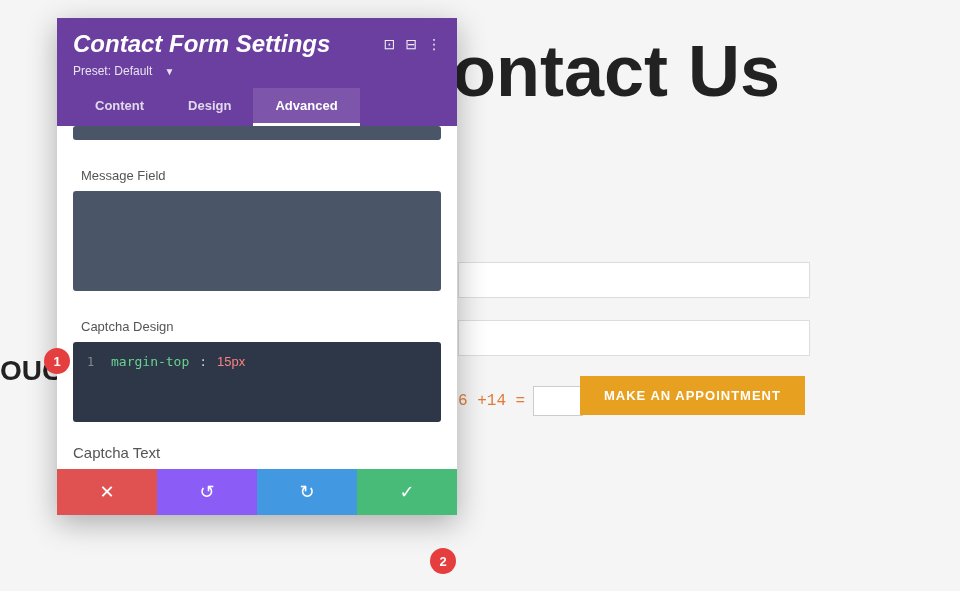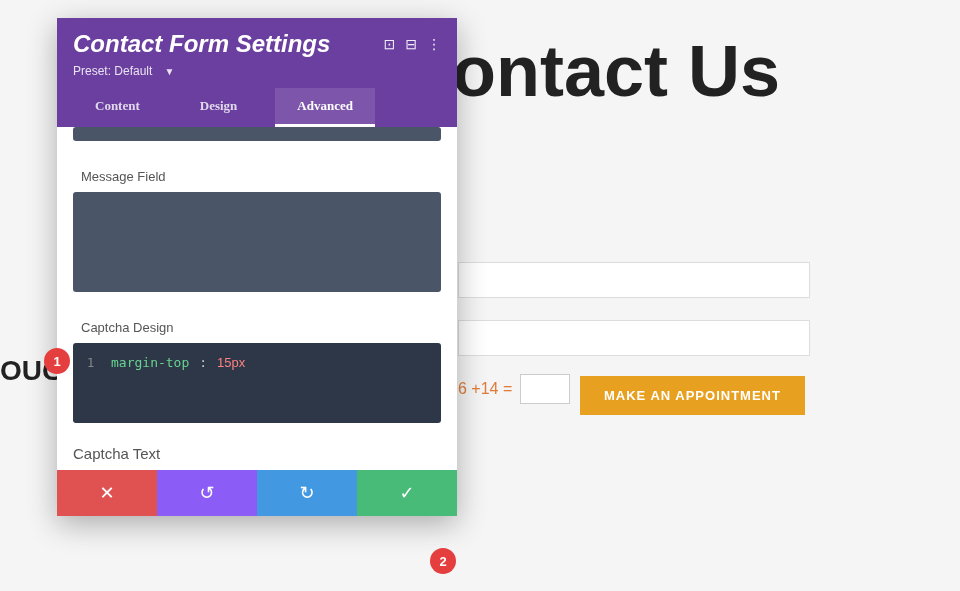--- a/index.html
+++ b/index.html
@@ -54,25 +54,26 @@
       top: 320px;
       left: 458px;
       width: 352px;
       height: 36px;
       background: #fff;
       border: 1px solid #ddd;
     }
 
     .captcha-row {
       position: absolute;
-      top: 374px;
+      top: 386px;
       left: 458px;
       display: flex;
       align-items: center;
       gap: 8px;
+      font-family: Liberation Mono, monospace;
     }
 
     .captcha-expr {
       font-size: 16px;
       color: #e07b39;
       font-weight: 500;
     }
 
     .captcha-input {
       width: 50px;
@@ -163,22 +164,21 @@
       color: rgba(255,255,255,0.85);
     }
 
     .preset-arrow {
       font-size: 10px;
       color: rgba(255,255,255,0.85);
     }
 
     .tabs-row {
       display: flex;
-      gap: 16px;
-      font-family: Liberation Serif, serif;
+      gap: 0;
     }
 
     .tab {
       padding: 10px 22px;
       font-size: 13px;
       font-weight: 600;
       color: rgba(255,255,255,0.8);
       cursor: pointer;
       border-bottom: 3px solid transparent;
     }

